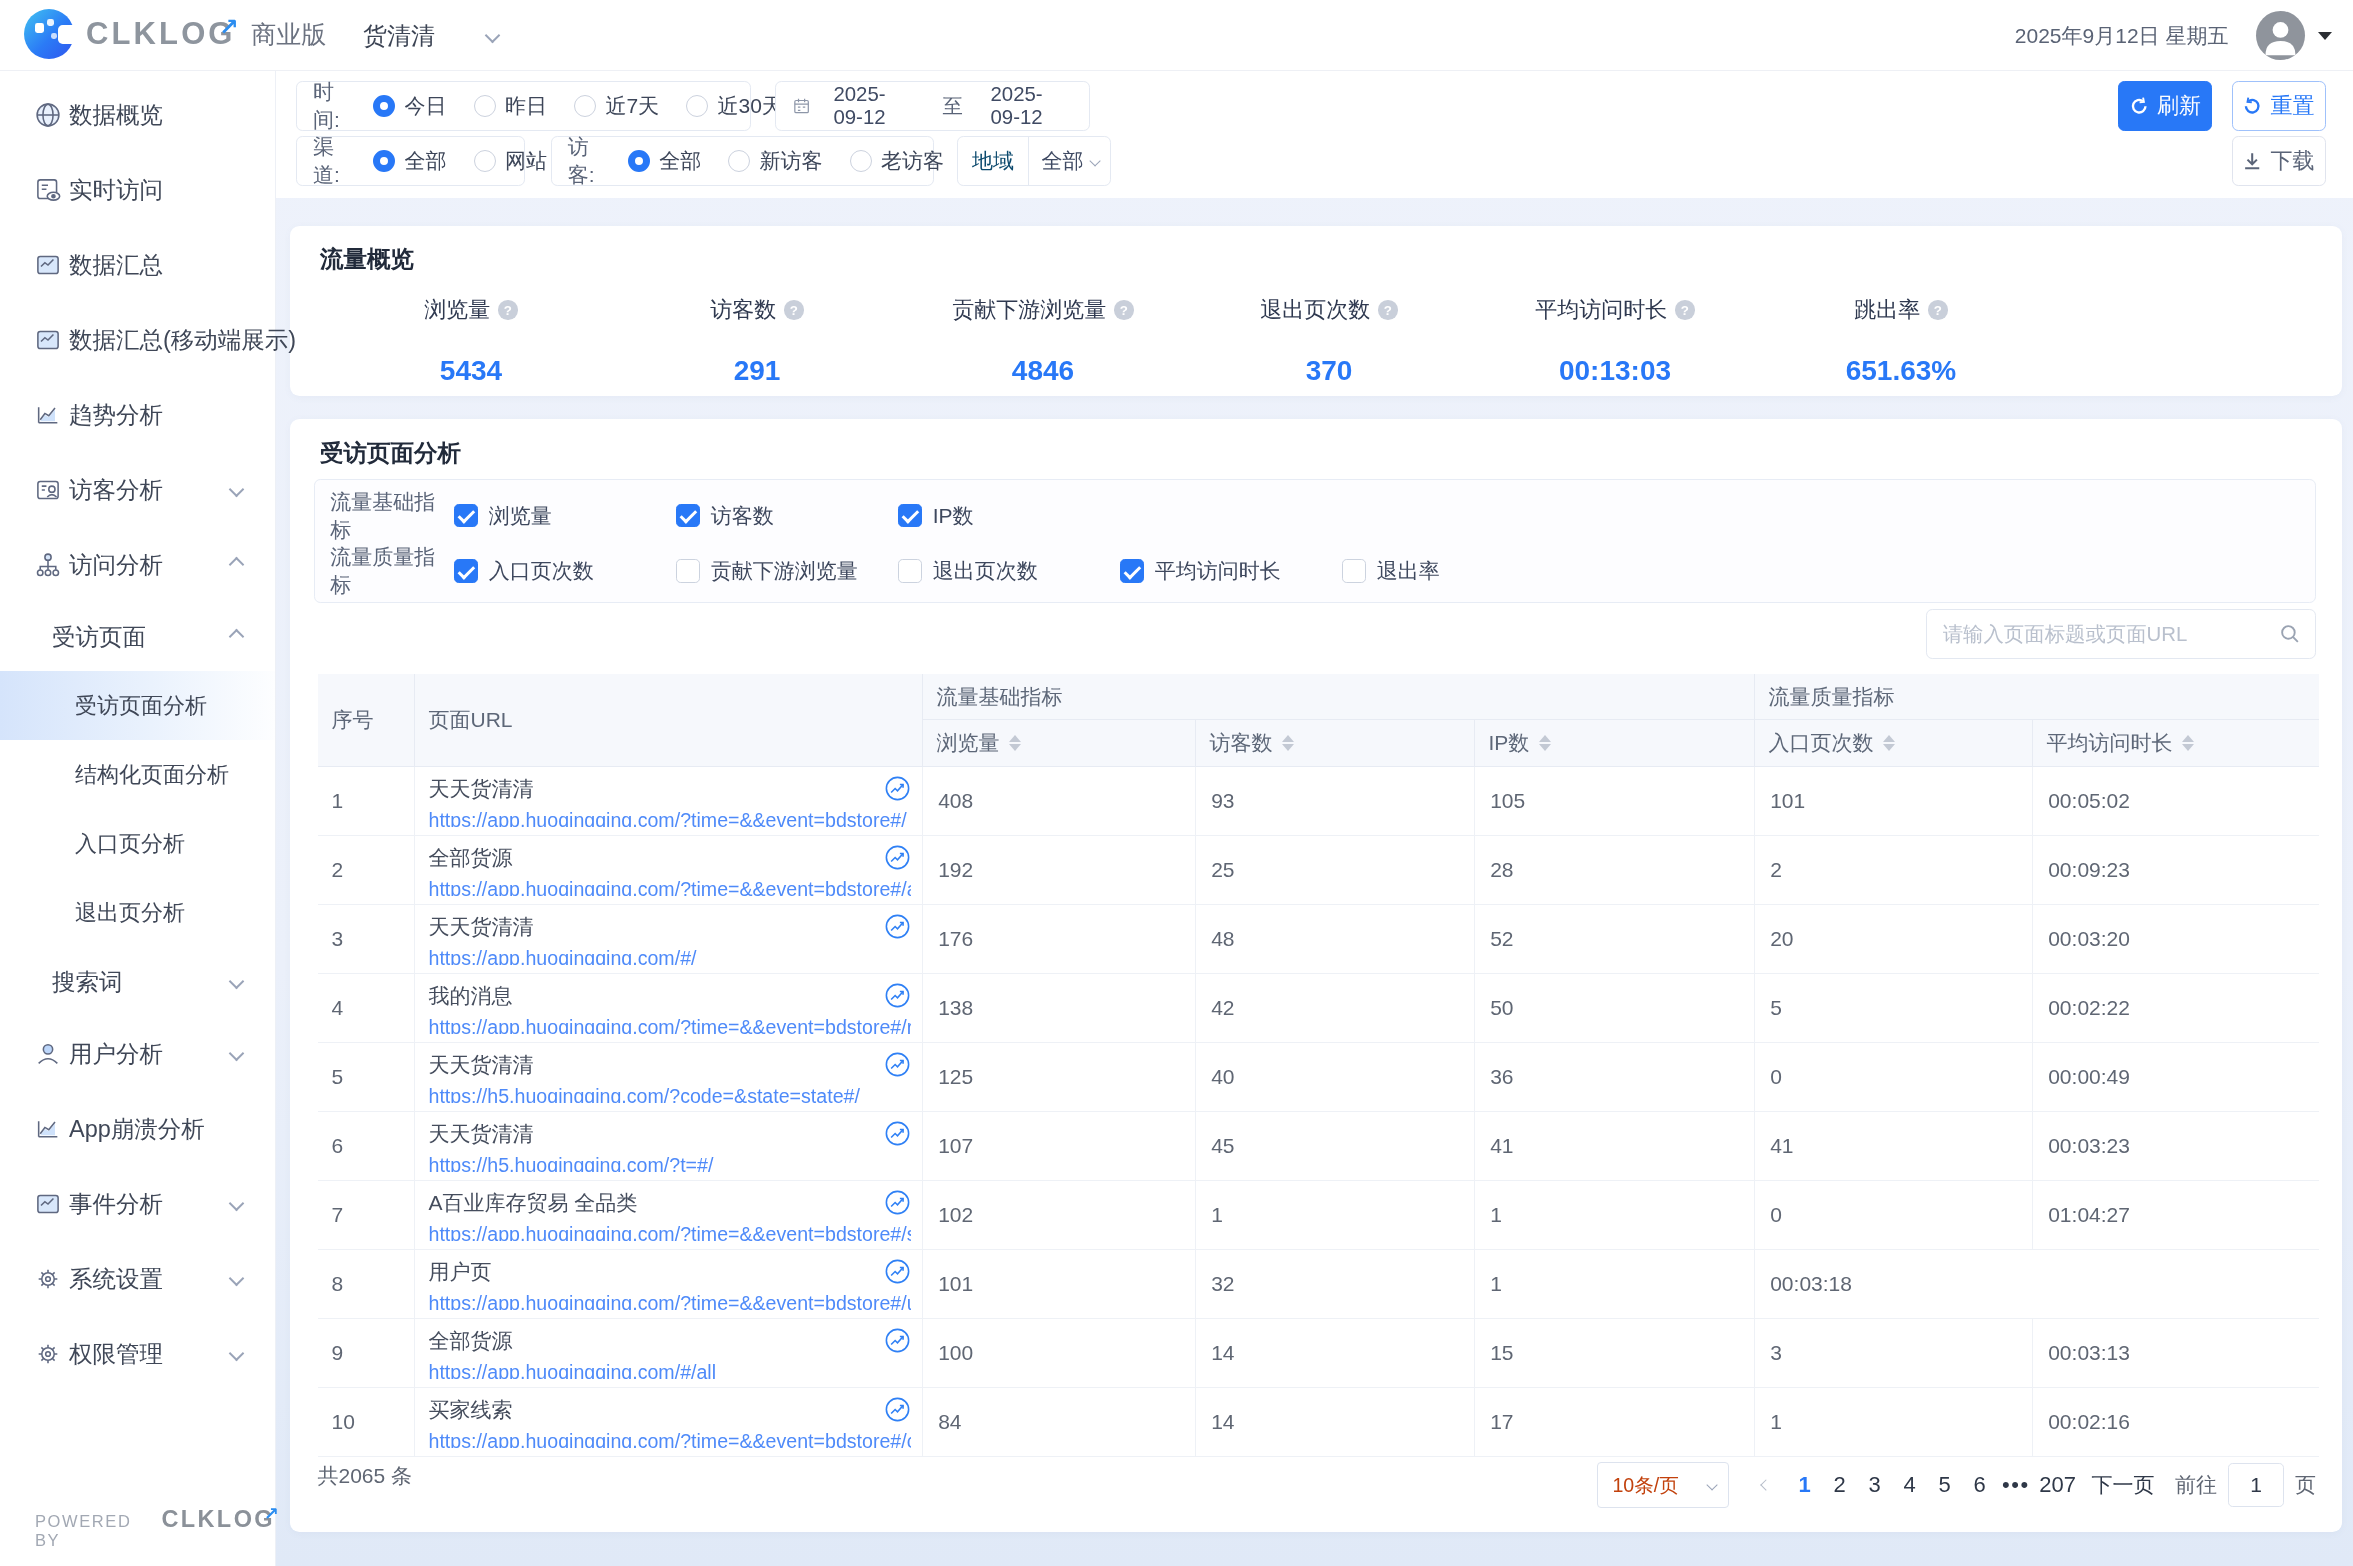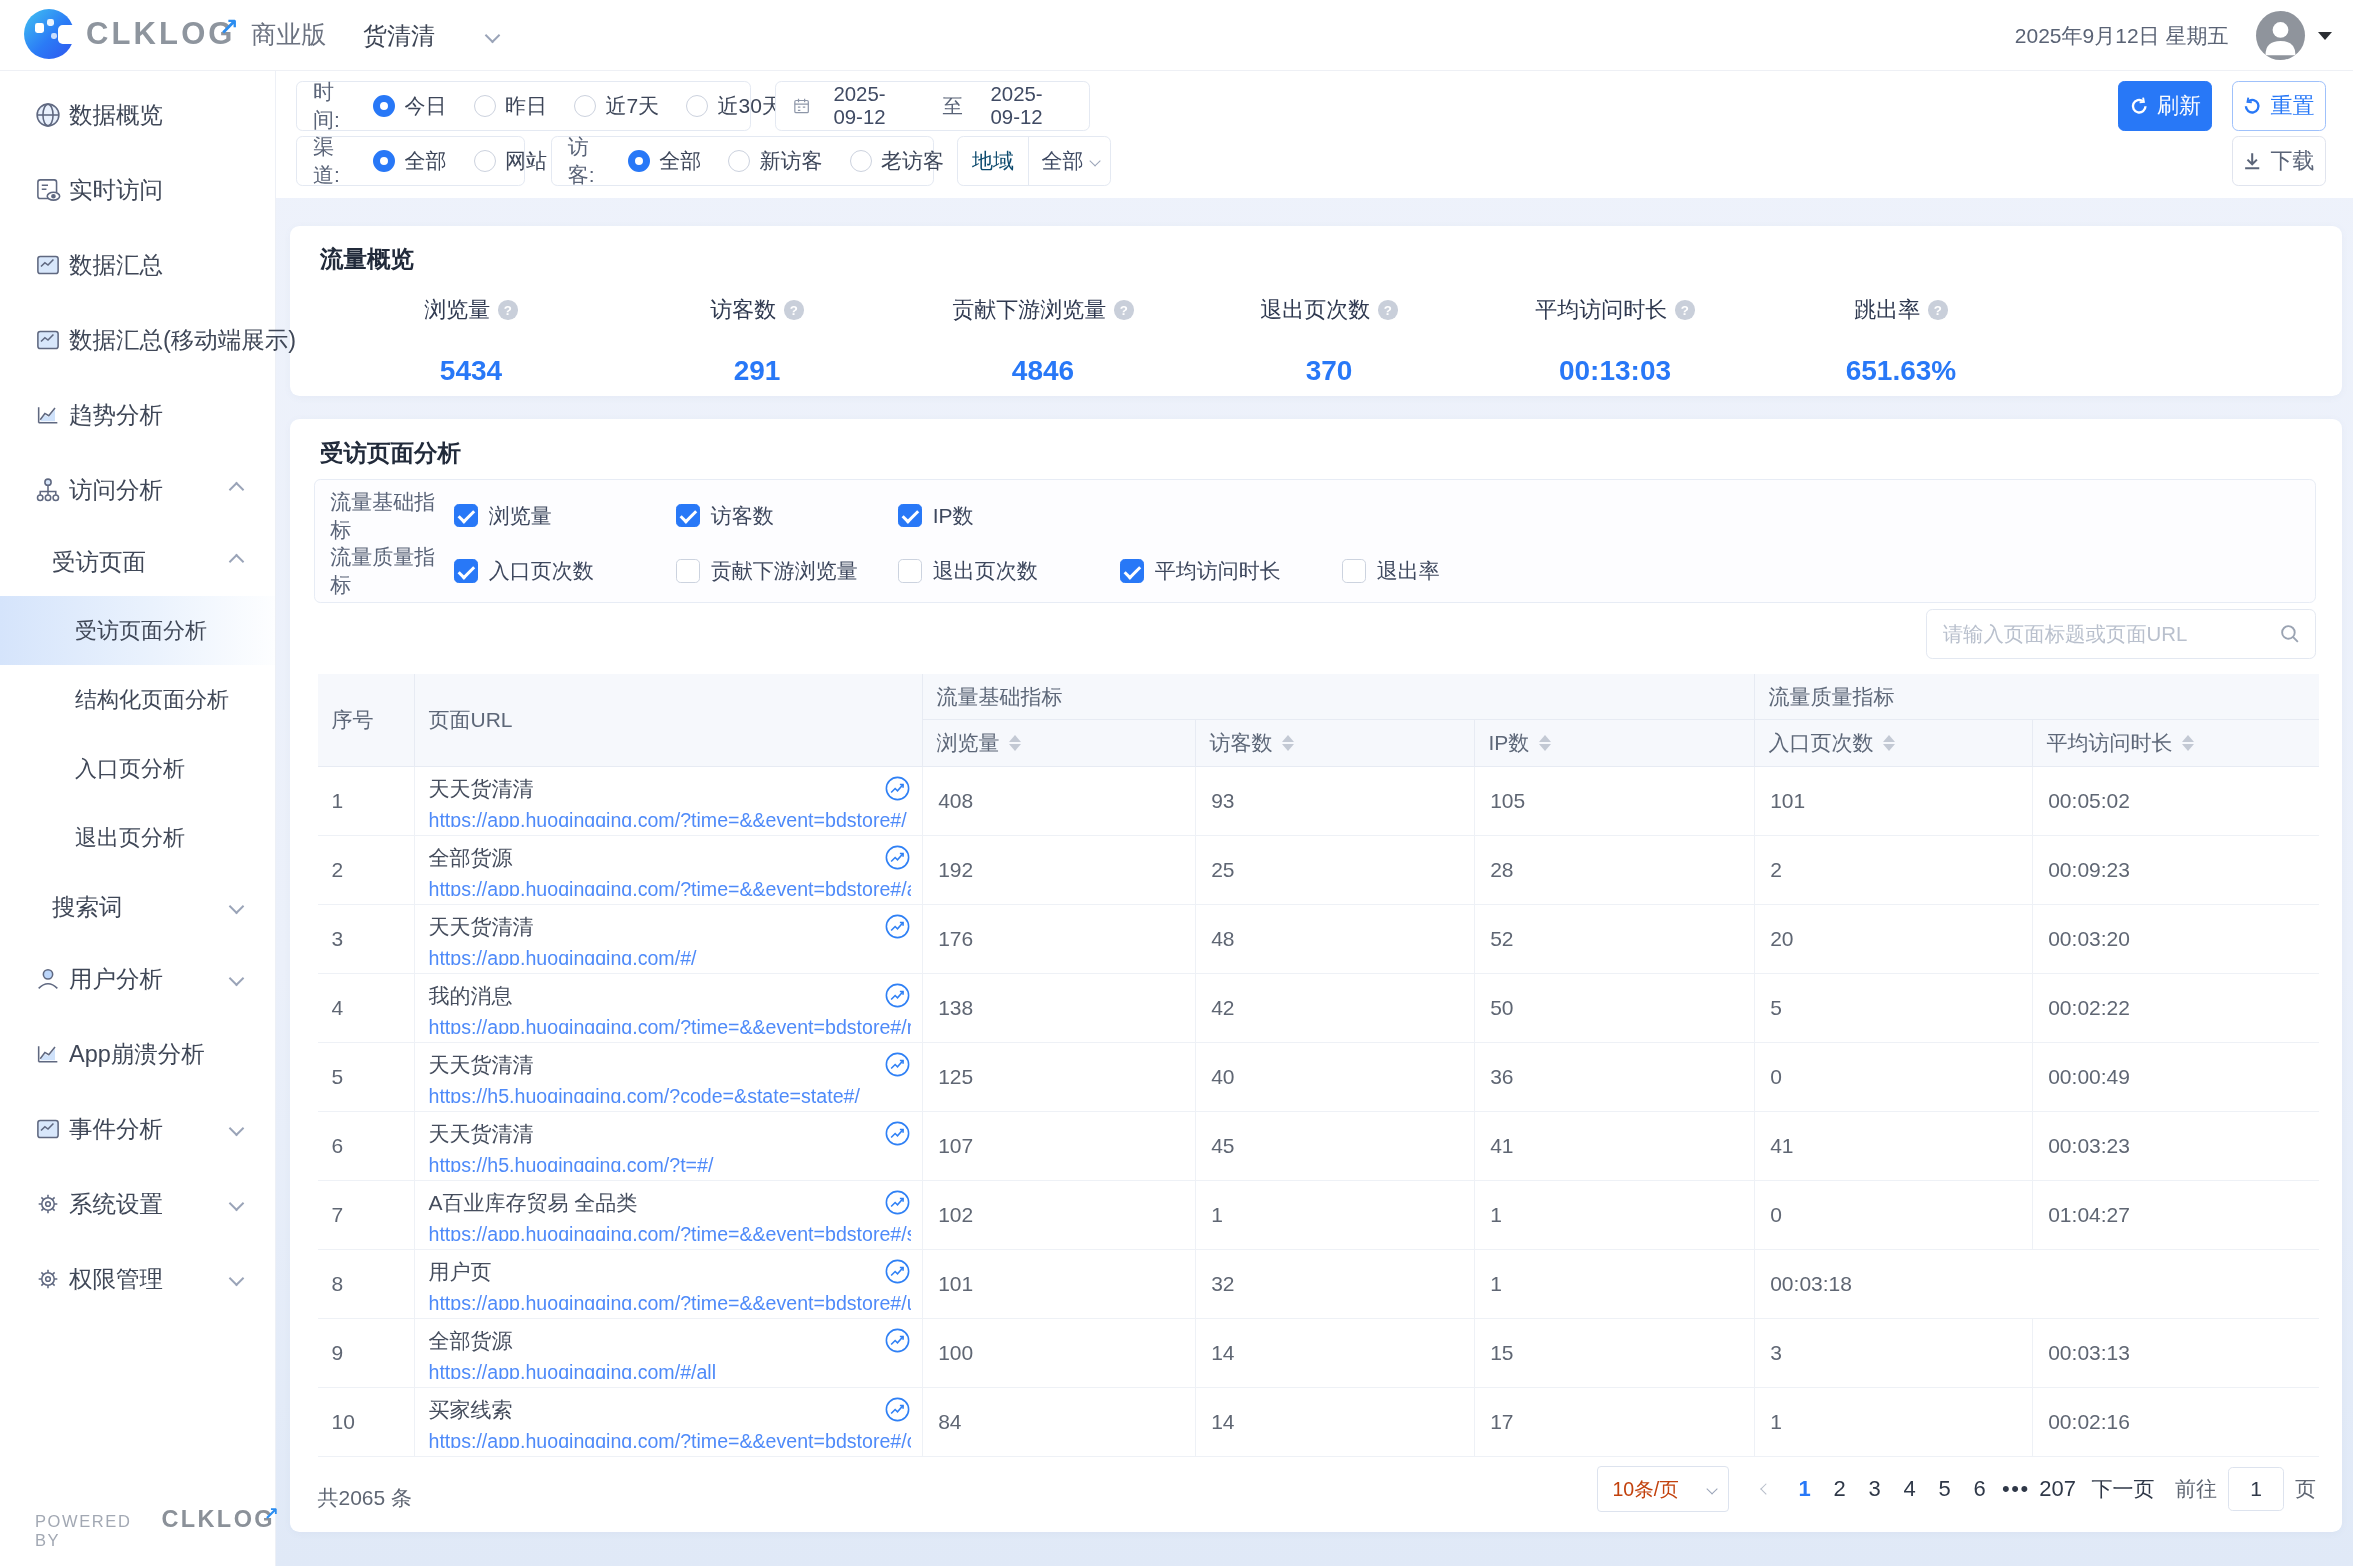--- a/index.html
+++ b/index.html
@@ -121,21 +121,21 @@
     border-right:0.8px solid #eef1f6; overflow:hidden; }
   .td.last { border-right:none; }
   .td-seq { padding-left:14px; }
   .td-url { flex-direction:column; align-items:stretch; justify-content:center; padding:7.8px 11px 7.8px 14px; }
   .pg-title-line { display:flex; align-items:center; justify-content:space-between; }
   .pg-title { font-size:21px; color:#454d5d; white-space:nowrap; }
   .pg-url { font-size:19.6px; color:#4e8af9; margin-top:6.3px; white-space:nowrap; overflow:hidden; }
   .trend-ico { flex:none; }
 
   
-  .pagination { position:absolute; left:27.5px; right:26px; top:1043px; height:50px; display:flex; align-items:flex-end; }
+  .pagination { position:absolute; left:27.5px; right:26px; top:1043px; height:50px; display:flex; align-items:flex-start; }
   .pg-total { font-size:21px; color:#5f6673; }
   .pg-right { margin-left:auto; display:flex; align-items:center; gap:0; }
   .size-select { width:132px; height:46px; border:0.8px solid #dde3ee; border-radius:4px; display:flex; align-items:center;
     justify-content:space-between; padding:0 12.6px 0 14px; font-size:19.6px; color:#c2410c; cursor:pointer; }
   .pg-prev { margin:0 7.8px 0 22px; width:28px; display:flex; justify-content:center; }
   .pnum { min-width:35px; text-align:center; font-size:22px; color:#2f3848; cursor:pointer; padding:0 4.7px; }
   .pnum.cur { color:#2878f7; font-weight:bold; }
   .pg-next { font-size:21px; color:#2f3848; margin:0 20.4px 0 11px; cursor:pointer; white-space:nowrap; }
   .goto-lbl { font-size:21px; color:#5f6673; margin-right:11px; }
   .goto-input { width:56px; height:44px; border:0.8px solid #dde3ee; border-radius:4.7px; text-align:center; font-size:21px;
@@ -221,20 +221,32 @@
     <span class="ico">
       <svg width="28" height="28" viewBox="0 0 36 36" fill="none" stroke="#5f6880" stroke-width="2">
         <path d="M6 28 V8 M6 28 H30" stroke="#5f6880"></path>
           <path d="M8 26 l6-8 5 3 8-10 v15 Z" fill="#cfe2fb" stroke="none"></path>
         <path d="M8 24 l6-8 5 3 8-10" stroke="#5f6880"></path>
       </svg>
       </span>
     <span class="lbl">趋势分析</span>
   </div>
 
+  <div class="nav-item">
+    <span class="ico">
+      <svg width="28" height="28" viewBox="0 0 36 36" fill="none" stroke="#5f6880" stroke-width="2">
+        <rect x="5" y="7" width="26" height="22" rx="3" fill="#fff"></rect>
+          <path d="M10 13 h6 M10 18 h4"></path>
+        <circle cx="23" cy="17" r="4"></circle>
+          <path d="M17 27 q6-6 12 0"></path>
+      </svg>
+      </span>
+    <span class="lbl">访客分析</span>
+    <span class="arrow chev down"></span>
+  </div>
 
   <div class="nav-item">
     <span class="ico">
       <svg width="28" height="28" viewBox="0 0 36 36" fill="none" stroke="#5f6880" stroke-width="2">
         <circle cx="18" cy="8" r="4" fill="#d8e7fb"></circle>
           <path d="M18 12 v6 M8 24 v-4 h20 v4 M18 18 v6"></path>
         <circle cx="8" cy="28" r="3.5"></circle>
           <circle cx="18" cy="28" r="3.5"></circle>
           <circle cx="28" cy="28" r="3.5"></circle>
       </svg>

